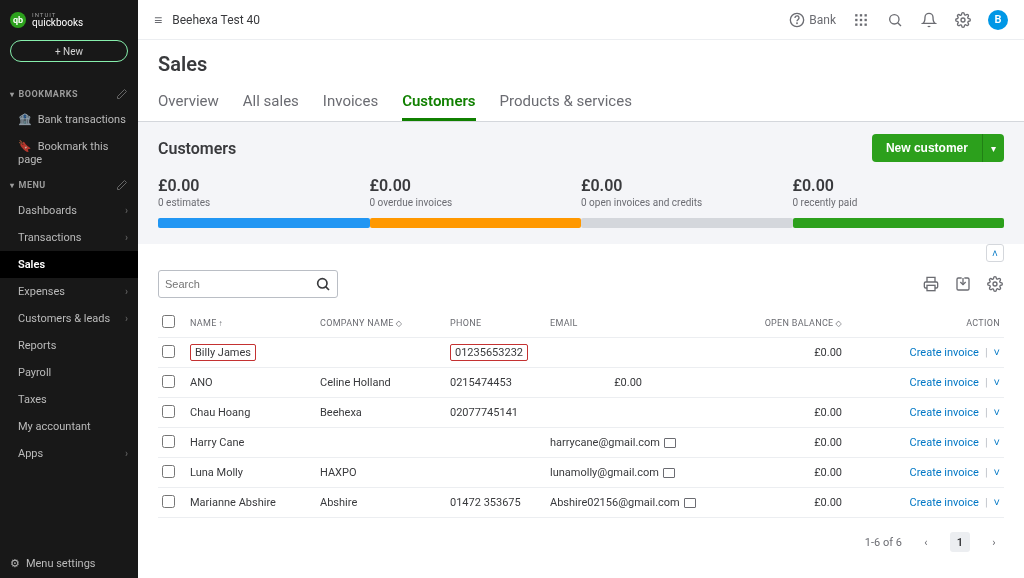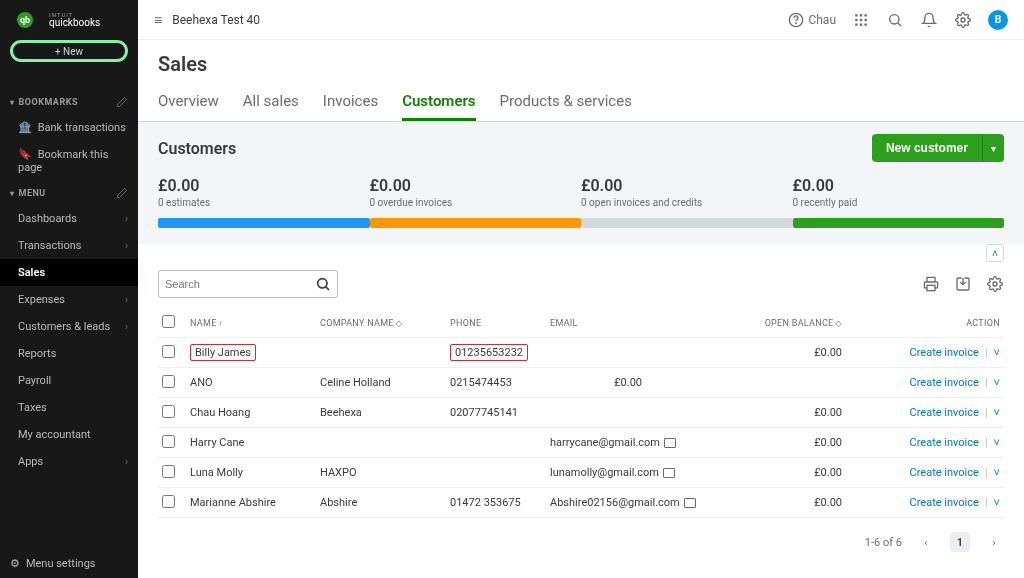--- a/index.html
+++ b/index.html
@@ -1,25 +1,25 @@
 <!DOCTYPE html>
 <html><head>
 <meta charset="utf-8">
 <style>
   * { box-sizing: border-box; margin: 0; padding: 0; }
   body { font-family: -apple-system, BlinkMacSystemFont, "Segoe UI", Roboto, Arial, sans-serif; font-size: 12px; color: #393a3d; background: #fff; }
   .app { display: flex; width: 1024px; height: 578px; overflow: hidden; }
   
   
   .sidebar { width: 138px; background: #181818; color: #bababa; display: flex; flex-direction: column; flex-shrink: 0; }
-  .logo-row { display: flex; align-items: center; gap: 16px; padding: 12px 10px 8px; margin-left: 7px; }
+  .logo-row { display: flex; align-items: center; gap: 6px; padding: 12px 10px 8px; }
   .qb-logo { width: 16px; height: 16px; background: #2ca01c; border-radius: 50%; display:flex; align-items:center; justify-content:center; color:#fff; font-size:9px; font-weight:bold;}
   .logo-text { font-size: 10px; line-height: 1; color:#fff;}
   .logo-text .sup { font-size: 6px; color:#9b9b9b; letter-spacing:1px;}
-  .new-btn { margin: 4px 10px 28px; border: 3px solid #86efac; border-radius: 12px; height: 22px; display:flex; align-items:center; justify-content:center; font-size:10px; color:#d4d4d4; cursor:pointer;}
+  .new-btn { margin: 4px 10px 20px; border: 1px solid #86efac; border-radius: 12px; height: 22px; display:flex; align-items:center; justify-content:center; font-size:10px; color:#d4d4d4; cursor:pointer;}
   .section-header { display:flex; align-items:center; justify-content:space-between; padding: 6px 10px; font-size:9px; font-weight:bold; letter-spacing:0.5px; color:#9b9b9b;gap:16px;}
   .section-header .chev { margin-right:4px; font-size:8px;}
   .pencil { width:12px; height:12px; opacity:0.6;}
   .nav-item { display:flex; align-items:center; justify-content:space-between; padding: 7px 10px 7px 18px; font-size:11px; color:#bababa; cursor:pointer;}
   .nav-item.active { background:#000; color:#fff; font-weight:600;}
   .nav-item .arrow { font-size:10px; color:#6b6b6b;}
   .nav-item .ic { margin-right:6px; opacity:0.7;}
   .sidebar-footer { margin-top:auto; padding:8px 10px; font-size:11px; color:#bababa; display:flex; align-items:center; gap:6px;}
   
   
@@ -180,21 +180,21 @@
       <span class="company">Beehexa Test 40</span>
       <div class="topbar-right">
         <div class="help-group">
           <span>
             <svg width="16" height="16" viewBox="0 0 24 24" fill="none" stroke="currentColor" stroke-width="2">
                 <circle cx="12" cy="12" r="10"></circle>
                 <path d="M9 9a3 3 0 115 2c-1 1-2 1.5-2 3"></path>
                 <circle cx="12" cy="17" r="0.5" fill="currentColor"></circle>
               </svg>
           </span>
-          <span>Chau</span>
+          <span>Bank</span>
         </div>
         <span class="icon-btn">
           <svg width="14" height="14" viewBox="0 0 24 24" fill="currentColor">
               <rect x="2" y="2" width="4" height="4"></rect>
               <rect x="10" y="2" width="4" height="4"></rect>
               <rect x="18" y="2" width="4" height="4"></rect>
               <rect x="2" y="10" width="4" height="4"></rect>
               <rect x="10" y="10" width="4" height="4"></rect>
               <rect x="18" y="10" width="4" height="4"></rect>
               <rect x="2" y="18" width="4" height="4"></rect>

